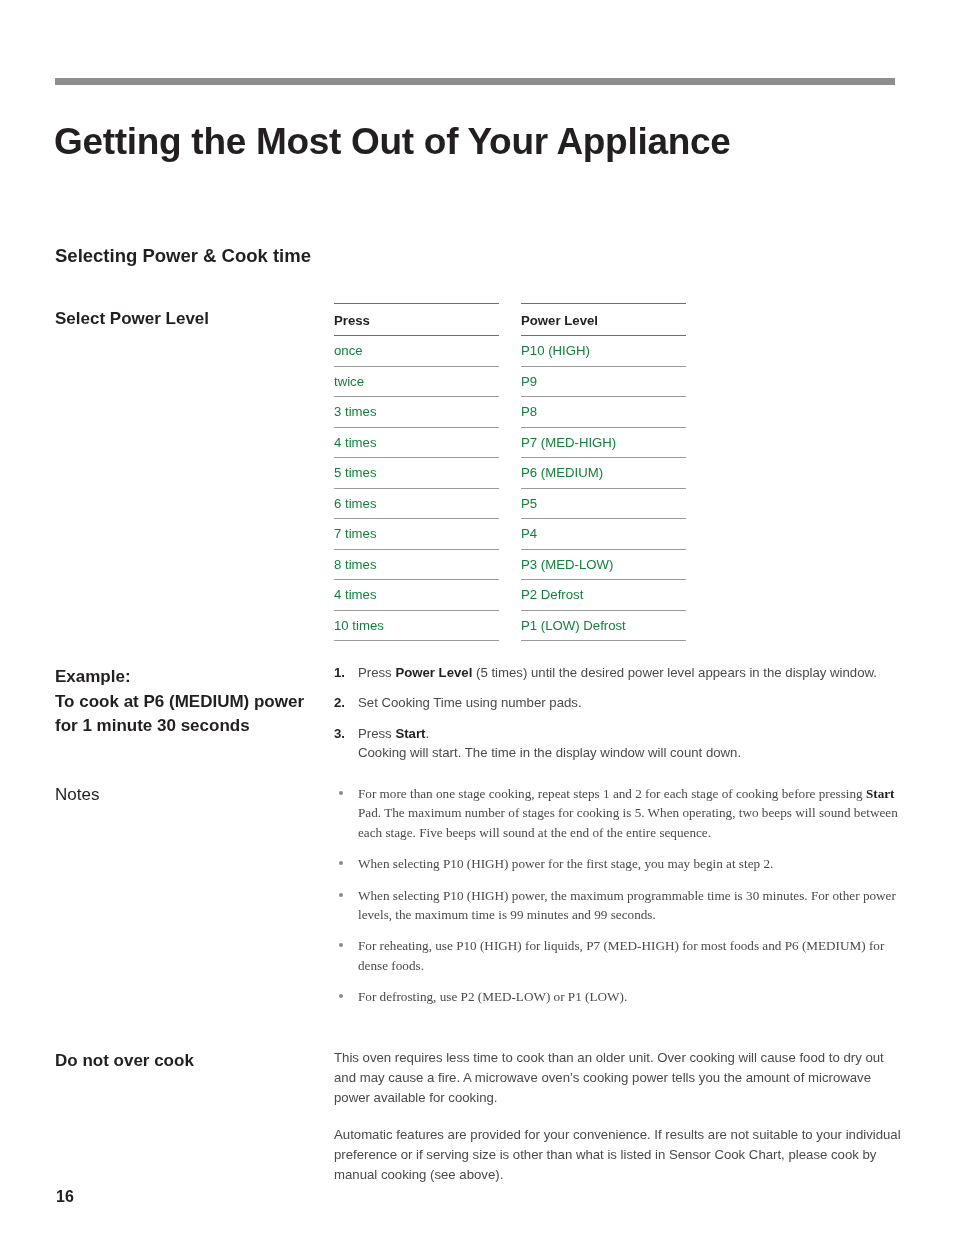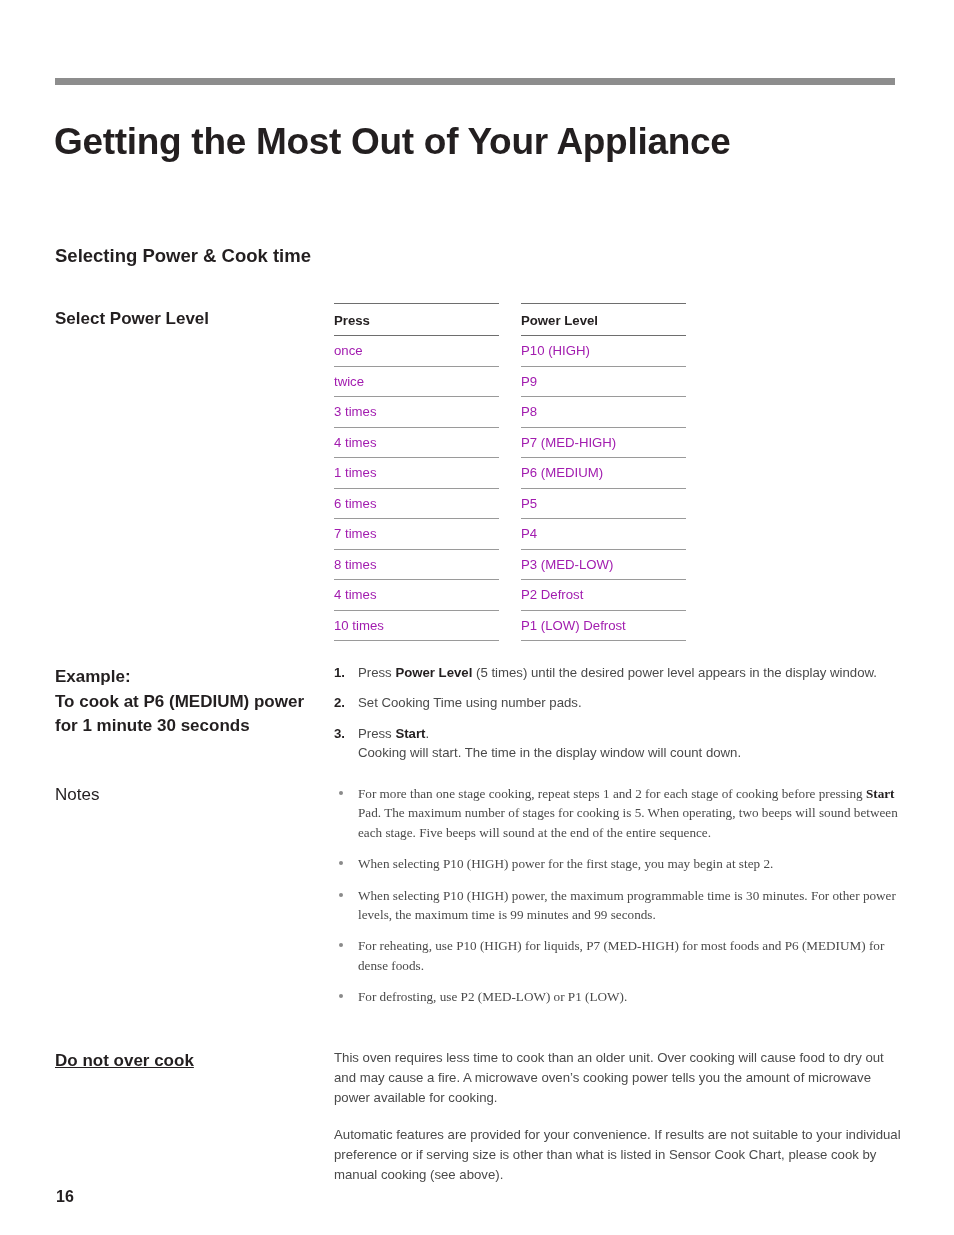--- a/index.html
+++ b/index.html
@@ -63,35 +63,35 @@
     width: 270px;
     font-size: 17px;
     line-height: 1.45;
     color: #231f20;
   }
   .side-label.bold { font-weight: bold; }
 
   #label-select-power { top: 307px; }
   #label-example { top: 665px; }
   #label-notes   { top: 783px; font-weight: normal; }
-  #label-donot   { top: 1049px; text-decoration: underline; }
+  #label-donot   { top: 1049px; }
 
   
   .power-table {
     position: absolute;
     left: 334px;
     top: 303px;
     width: 352px;
     display: flex;
     gap: 22px;
   }
   .ptcol { width: 165px; }
   .ptcol .cell {
     font-size: 13.2px;
-    color: #a21caf;
+    color: #15803d;
     border-bottom: 1px solid #9a9a9a;
     height: 30.5px;
     line-height: 30.5px;
     box-sizing: border-box;
     white-space: nowrap;
     overflow: hidden;
   }
   .ptcol .cell.head {
     font-weight: bold;
     color: #231f20;
@@ -192,21 +192,21 @@
 
   <div class="side-label bold" id="label-select-power">Select Power Level</div>
 
   <div class="power-table">
     <div class="ptcol">
       <div class="cell head">Press</div>
       <div class="cell">once</div>
       <div class="cell">twice</div>
       <div class="cell">3 times</div>
       <div class="cell">4 times</div>
-      <div class="cell">1 times</div>
+      <div class="cell">5 times</div>
       <div class="cell">6 times</div>
       <div class="cell">7 times</div>
       <div class="cell">8 times</div>
       <div class="cell">4 times</div>
       <div class="cell">10 times</div>
     </div>
     <div class="ptcol">
       <div class="cell head">Power Level</div>
       <div class="cell">P10 (HIGH)</div>
       <div class="cell">P9</div>

